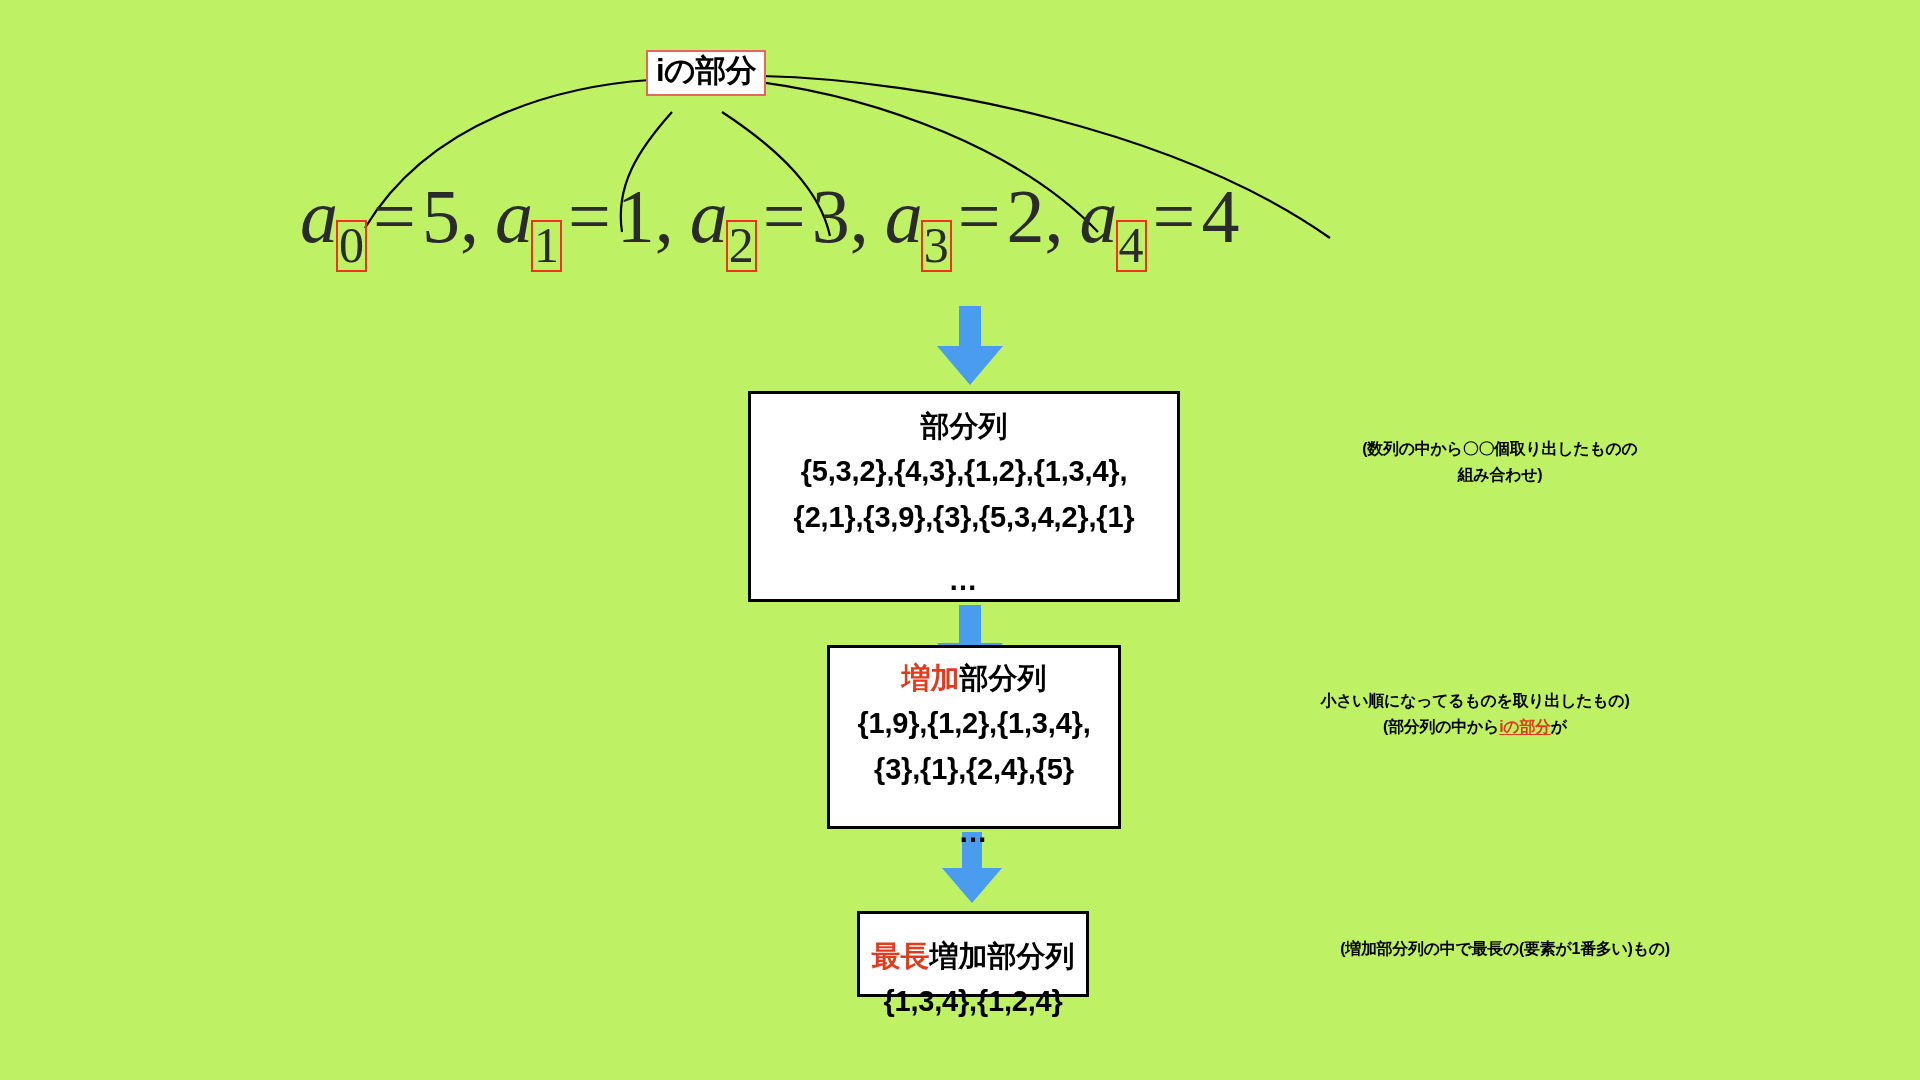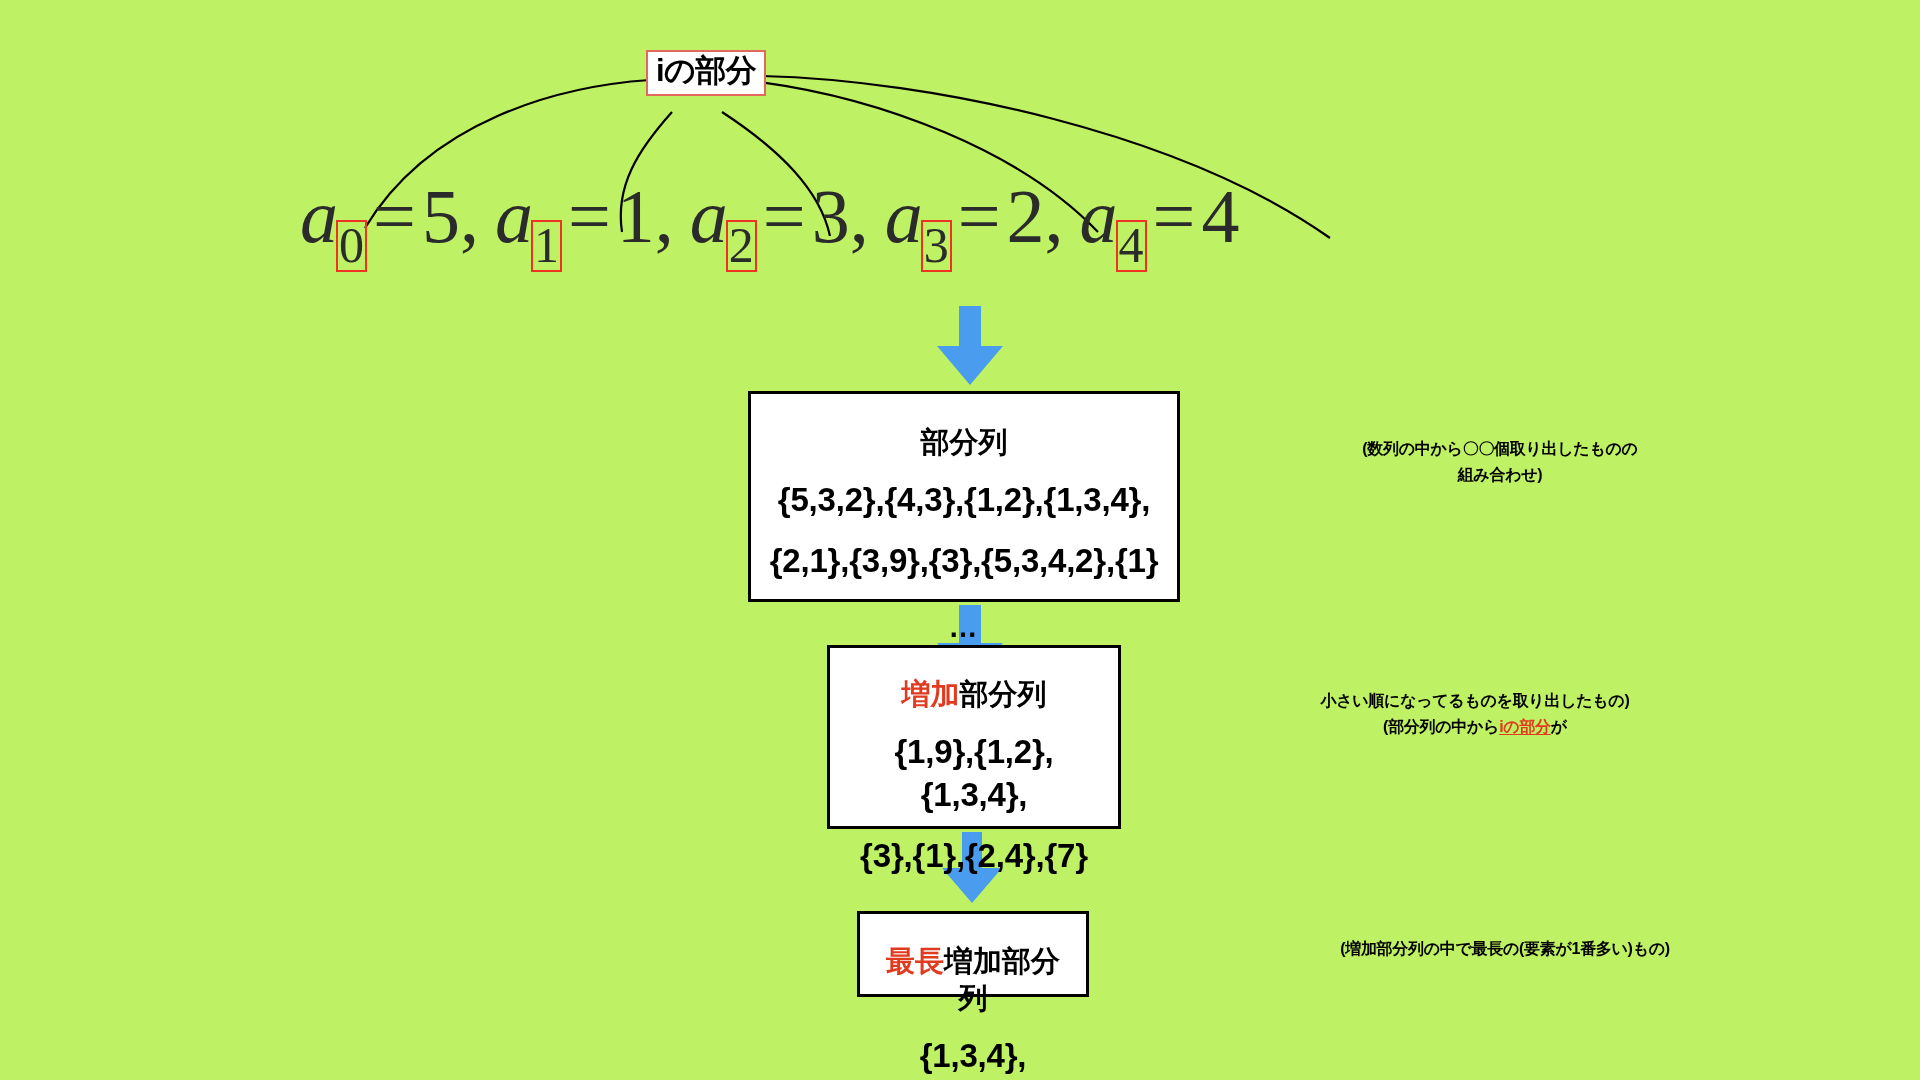--- a/index.html
+++ b/index.html
@@ -95,26 +95,26 @@
     background: #ffffff;
     text-align: center;
     font-weight: 700;
     color: #000000;
     z-index: 3;
     box-sizing: border-box;
   }
   .flowbox .bx-title {
     font-size: 29px;
     line-height: 1.28;
-    margin: 16px;
+    margin: 0;
   }
   .flowbox .bx-line {
-    font-size: 33px;
+    font-size: 29px;
     line-height: 1.30;
-    margin: 18px;
+    margin: 8px;
     letter-spacing: -0.2px;
   }
   .flowbox .bx-dots {
     font-size: 29px;
     line-height: 1.1;
     letter-spacing: 2px;
   }
   .hl-red {
     color: #e03b1f;
   }
@@ -131,21 +131,21 @@
     top: 645px;
     width: 294px;
     height: 184px;
     padding-top: 12px;
   }
   #box-lis {
     left: 857px;
     top: 911px;
     width: 232px;
     height: 86px;
-    padding-top: 13px;
+    padding-top: 24px;
   }
 
   
   .arrow {
     position: absolute;
     z-index: 2;
   }
 
   
   .note {
@@ -215,21 +215,21 @@
     <div>組み合わせ)</div>
   </div>
 
   <svg class="arrow" style="left:935px; top:605px;" width="70" height="76" viewBox="0 0 70 76">
     <polygon points="24,0 46,0 46,38 68,38 35,75 2,38 24,38" fill="#4a9cef"></polygon>
   </svg>
 
   <div class="flowbox" id="box-incseq">
     <p class="bx-title"><span class="hl-red">増加</span><span>部分列</span></p>
     <p class="bx-line">{1,9},{1,2},{1,3,4},</p>
-    <p class="bx-line">{3},{1},{2,4},{7}</p>
+    <p class="bx-line">{3},{1},{2,4},{5}</p>
     <p class="bx-dots">…</p>
   </div>
 
   <div class="note" id="note-incseq">
     <div>小さい順になってるものを取り出したもの)</div>
     <div><span>(部分列の中から</span><u class="hl-red">iの部分</u><span>が</span></div>
   </div>
 
   <svg class="arrow" style="left:940px; top:832px;" width="64" height="72" viewBox="0 0 64 72">
     <polygon points="22,0 42,0 42,36 62,36 32,71 2,36 22,36" fill="#4a9cef"></polygon>

